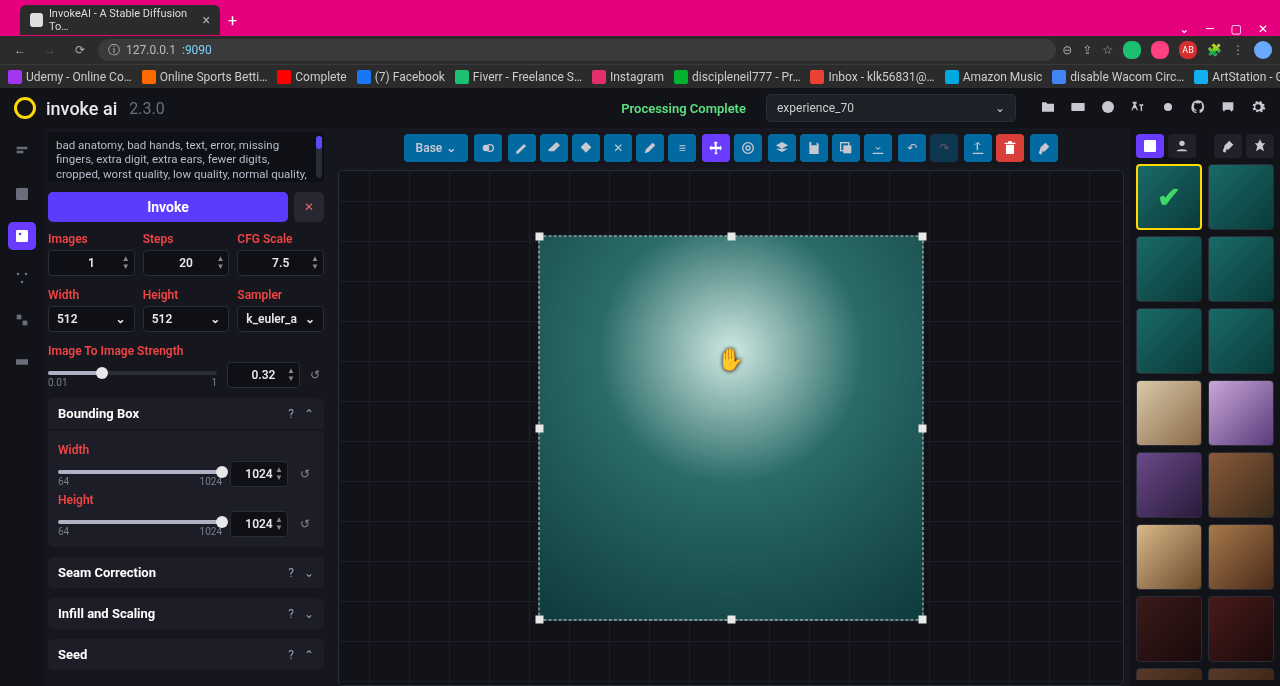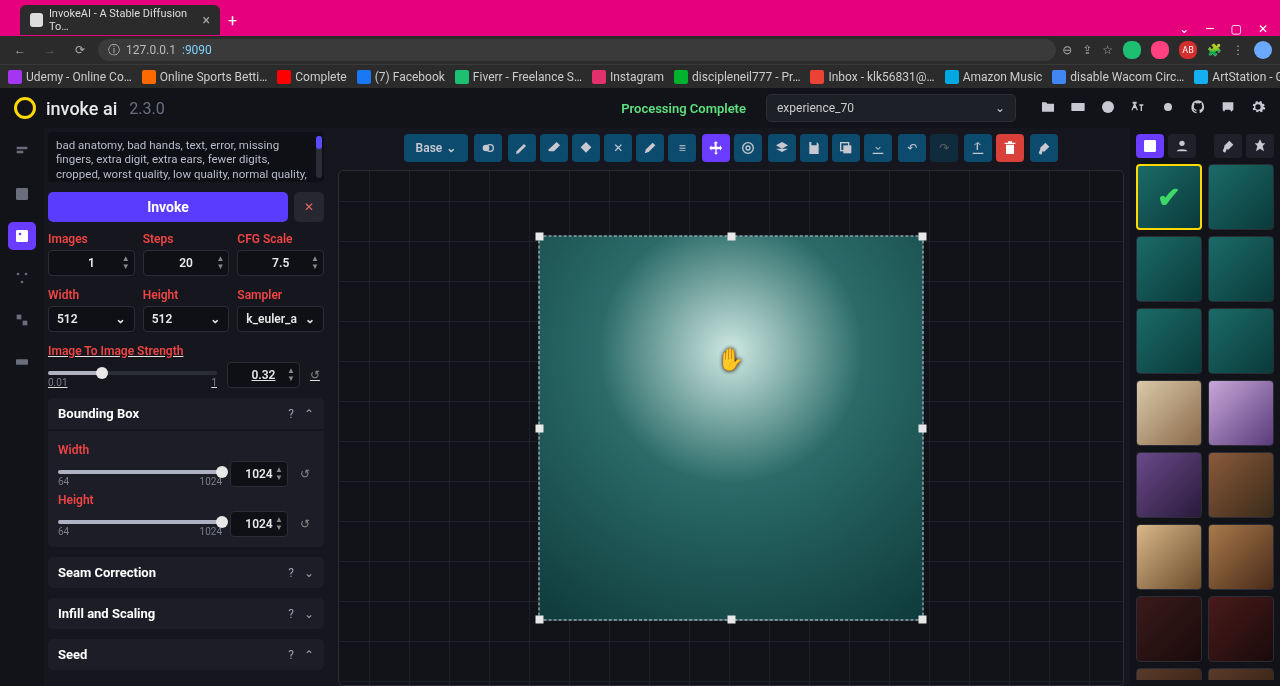--- a/index.html
+++ b/index.html
@@ -50,38 +50,38 @@
 .invoke-btn { flex: 1; background: #5a3cff; color: #fff; font-weight: 700; height: 30px; border-radius: 5px; display: flex; align-items: center; justify-content: center; font-size: 14px; }
 .cancel-btn { width: 30px; height: 30px; background: #262731; border-radius: 5px; display: flex; align-items: center; justify-content: center; color: #e76868; }
 
 .param-row { display: flex; gap: 8px; }
 .param-col { flex: 1; }
 .param-label { color: #ef4444; font-size: 12px; font-weight: 600; margin-bottom: 4px; display: block; }
 .num-input { background: #0f1016; border: 1px solid #2a2c36; border-radius: 4px; height: 26px; display: flex; align-items: center; justify-content: center; position: relative; color: #e8e8e8; font-weight: 600; }
 .stepper { position: absolute; right: 4px; display: flex; flex-direction: column; font-size: 8px; color: #888; line-height: 1; }
 .select-input { background: #0f1016; border: 1px solid #2a2c36; border-radius: 4px; height: 26px; display: flex; align-items: center; padding: 0 8px; justify-content: space-between; color: #e8e8e8; font-weight: 600; font-size: 12px; }
 
-.slider-row { margin-top: 6px; text-decoration: underline; }
+.slider-row { margin-top: 6px; }
 .slider-track { height: 4px; background: #2a2c36; border-radius: 2px; position: relative; margin: 8px 0 2px; }
 .slider-fill { height: 100%; background: #aeb2c2; border-radius: 2px; }
 .slider-thumb { width: 12px; height: 12px; background: #e8e8e8; border-radius: 50%; position: absolute; top: -4px; transform: translateX(-50%); }
 .slider-minmax { display: flex; justify-content: space-between; font-size: 10px; color: #7a7d8c; }
 .slider-val-box { display: flex; align-items: center; gap: 6px; }
 .slider-val-box .num-input { width: 73px; }
 .reset-btn { color: #888; width: 18px; text-align: center; }
 
 .accordion { background: #1c1d26; border-radius: 5px; padding: 8px 10px; display: flex; align-items: center; justify-content: space-between; margin-top: 4px; }
 .accordion .title { font-weight: 700; color: #ffffff; font-size: 13px; }
 .accordion .acc-icons { display: flex; gap: 10px; color: #9a9eae; align-items: center; }
 .accordion-body { background: #1c1d26; border-radius: 0 0 5px 5px; padding: 6px 10px 10px; margin-top: -4px; }
 
 .canvas-area { flex: 1; background: #16171e; display: flex; flex-direction: column; position: relative; padding: 6px 6px 0 6px; }
 .toolbar { display: flex; justify-content: center; gap: 6px; margin-bottom: 8px; }
 .tb-group { display: flex; gap: 4px; background: transparent; border-radius: 5px; }
-.tb-btn { width: 28px; height: 28px; background: #0c4a6e; border-radius: 4px; display: flex; align-items: center; justify-content: center; color: #c8c8d0; }
+.tb-btn { width: 28px; height: 28px; background: #0369a1; border-radius: 4px; display: flex; align-items: center; justify-content: center; color: #c8c8d0; }
 .tb-btn.wide { width: auto; padding: 0 12px; gap: 4px; font-weight: 600; }
 .tb-btn.active-purple { background: #6a3cff; color: #fff; }
 .tb-btn.danger { background: #d9403a; color: #fff; }
 
 .canvas-viewport { flex: 1; background: #121319; border: 1px solid #2a2c36; border-radius: 5px; position: relative; overflow: hidden;
   background-image: linear-gradient(#1e1f28 1px, transparent 1px), linear-gradient(90deg, #1e1f28 1px, transparent 1px);
   background-size: 40px 40px; background-position: -10px -10px; }
 .canvas-info { position: absolute; top: 8px; left: 10px; color: #bfc3d2; font-size: 11px; line-height: 1.4; }
 .canvas-image { position: absolute; left: 50%; top: 50%; transform: translate(-50%, -50%); width: 385px; height: 385px;
   background: radial-gradient(circle at 50% 30%, #cfe8e2 0%, #2a6b68 40%, #0e3a3a 100%); border: 1px dashed #cfcfe0; }

